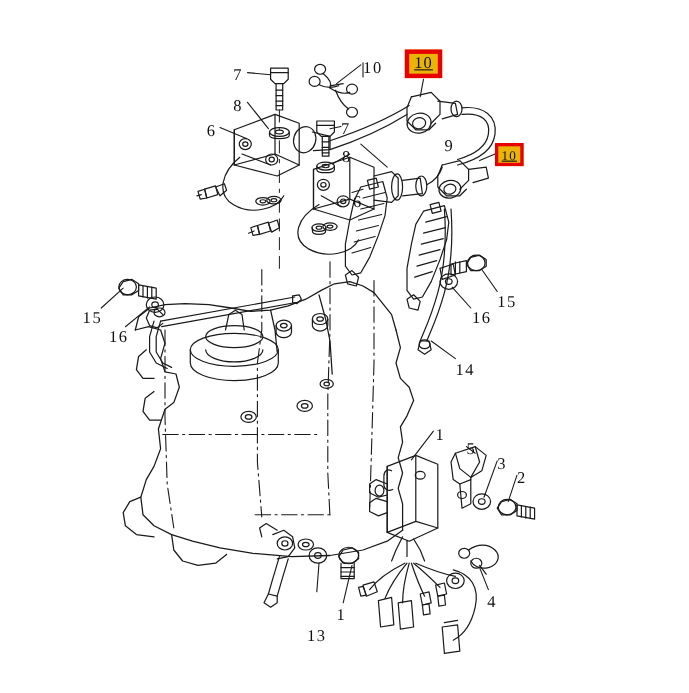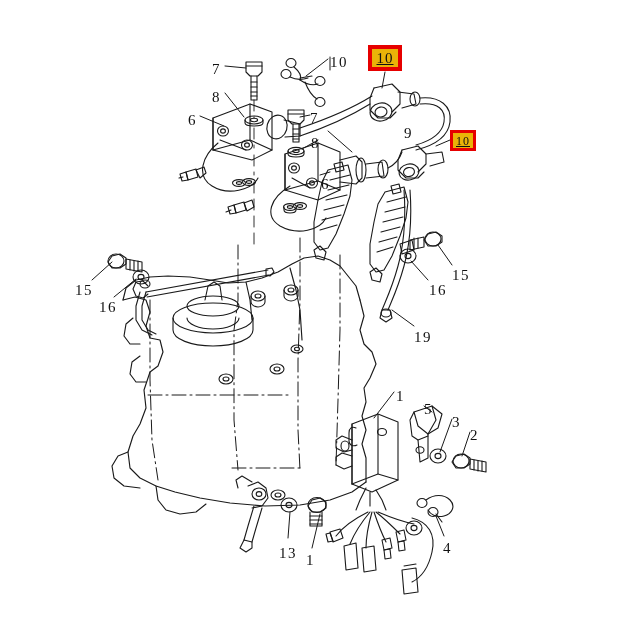--- a/index.html
+++ b/index.html
@@ -447,25 +447,25 @@
   <div class="callout" style="left:188px;top:113px">6</div>
   <div class="callout" style="left:330px;top:55px">10</div>
   <div class="callout" style="left:310px;top:111px">7</div>
   <div class="callout" style="left:311px;top:136px">8</div>
   <div class="callout" style="left:404px;top:126px">9</div>
   <div class="callout" style="left:321px;top:177px">6</div>
   <div class="callout" style="left:75px;top:283px">15</div>
   <div class="callout" style="left:99px;top:300px">16</div>
   <div class="callout" style="left:452px;top:268px">15</div>
   <div class="callout" style="left:429px;top:283px">16</div>
-  <div class="callout" style="left:414px;top:330px">19</div>
+  <div class="callout" style="left:414px;top:330px">14</div>
   <div class="callout" style="left:396px;top:389px">1</div>
   <div class="callout" style="left:424px;top:402px">5</div>
   <div class="callout" style="left:452px;top:415px">3</div>
   <div class="callout" style="left:470px;top:428px">2</div>
   <div class="callout" style="left:443px;top:541px">4</div>
-  <div class="callout" style="left:279px;top:546px">13</div>
+  <div class="callout" style="left:279px;top:572px">13</div>
   <div class="callout" style="left:306px;top:553px">1</div>
 
   <div class="hl-box big">10</div>
   <div class="hl-box small">10</div>
 
 </div>
 
 </body></html>

